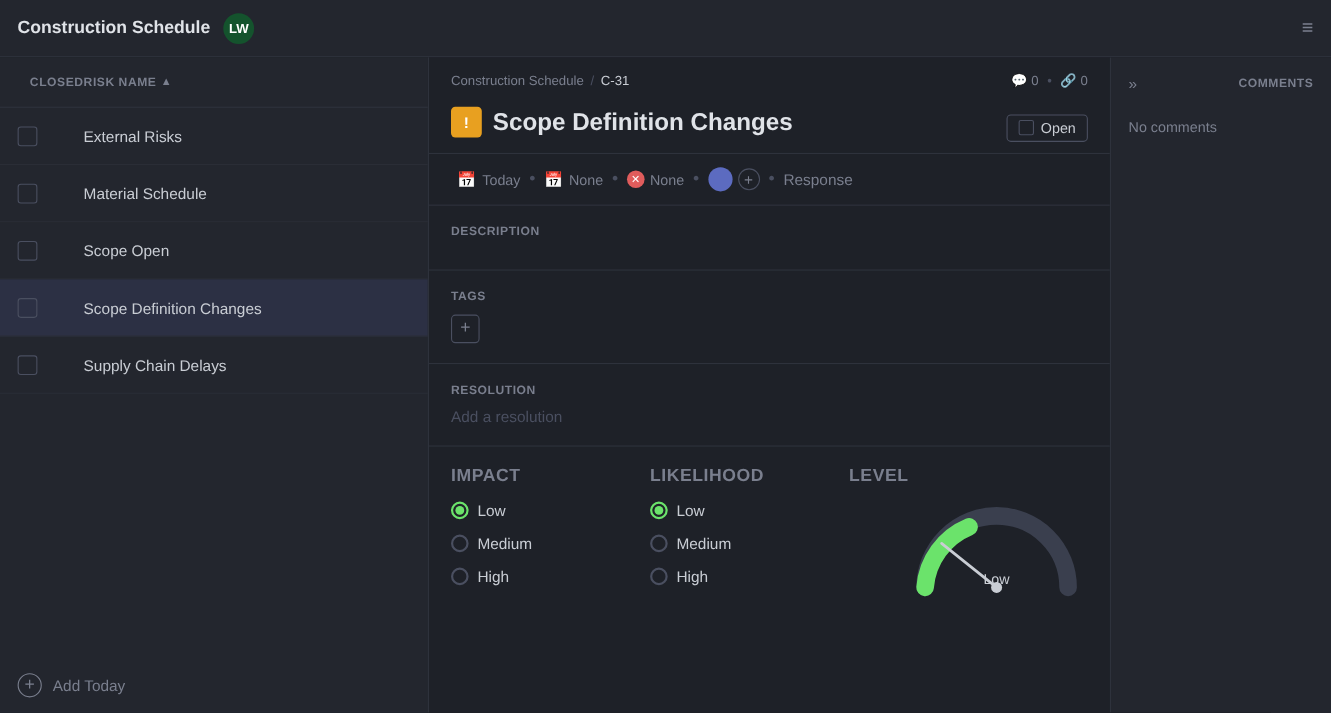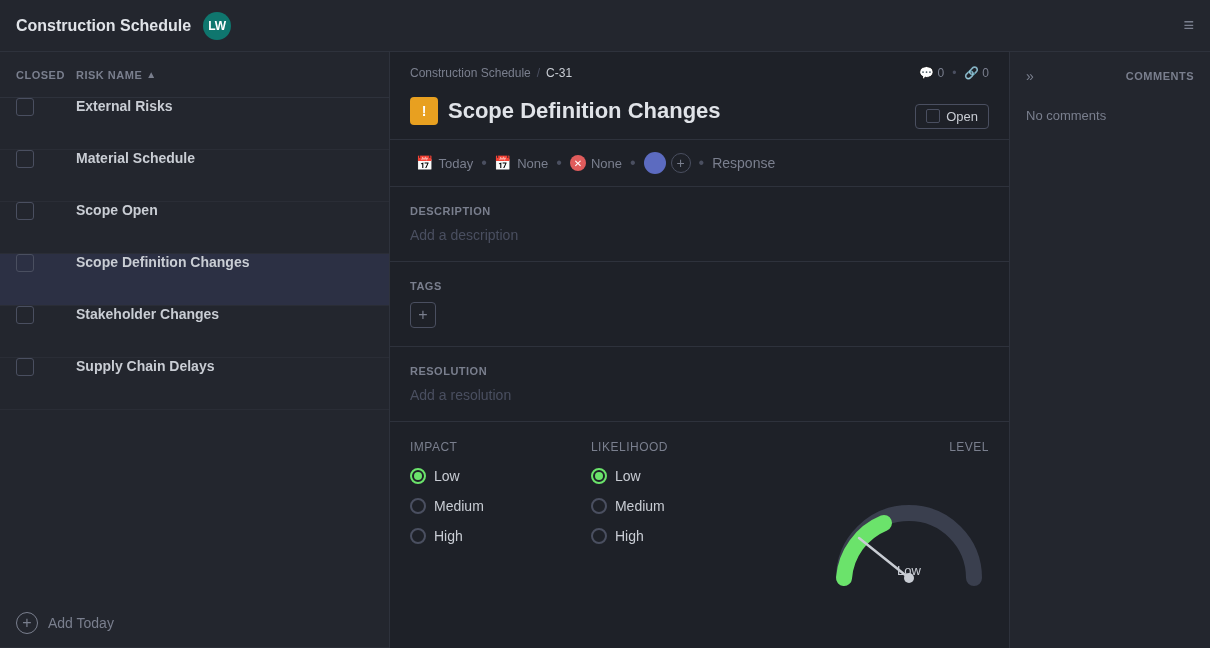--- a/index.html
+++ b/index.html
@@ -27,21 +27,21 @@
     .app-title {
       font-size: 16px;
       font-weight: 600;
       color: #e0e3e8;
       margin-right: 12px;
     }
     .avatar-circle {
       width: 28px;
       height: 28px;
       border-radius: 50%;
-      background: #0f766e;
+      background: #14532d;
       display: flex;
       align-items: center;
       justify-content: center;
       font-size: 12px;
       font-weight: 700;
       color: #fff;
       margin-right: 12px;
     }
     .header-actions {
       display: flex;
@@ -84,20 +84,21 @@
       border-bottom: 1px solid #2e323c;
       background: #23262e;
     }
     .col-closed {
       width: 60px;
       font-size: 11px;
       font-weight: 600;
       color: #7a7f8e;
       text-transform: uppercase;
       letter-spacing: 0.5px;
+      text-align: right;
     }
     .col-risk-name {
       flex: 1;
       font-size: 11px;
       font-weight: 600;
       color: #7a7f8e;
       text-transform: uppercase;
       letter-spacing: 0.5px;
       display: flex;
       align-items: center;
@@ -108,27 +109,26 @@
       color: #7a7f8e;
     }
 
     
     .risk-list {
       flex: 1;
       overflow-y: auto;
     }
     .risk-row {
       display: flex;
-      align-items: flex-start;
+      align-items: center;
       padding: 0 16px;
       height: 52px;
       border-bottom: 1px solid #2a2d36;
       cursor: pointer;
       transition: background 0.15s;
-      font-weight: bold;
     }
     .risk-row.active {
       background: #2c3044;
     }
     .checkbox-cell {
       width: 60px;
       display: flex;
       align-items: center;
     }
     .checkbox {
@@ -366,22 +366,22 @@
       flex-shrink: 0;
     }
     .assessment-grid {
       display: flex;
       gap: 0;
     }
     .assessment-col {
       flex: 1;
     }
     .assessment-col-label {
-      font-size: 12px;
-      font-weight: 400;
+      font-size: 16px;
+      font-weight: 700;
       color: #7a7f8e;
       text-transform: uppercase;
       letter-spacing: 0.5px;
       margin-bottom: 14px;
     }
     .radio-group {
       display: flex;
       flex-direction: column;
       gap: 14px;
     }
@@ -412,22 +412,22 @@
     }
     .radio-label {
       font-size: 14px;
       color: #c9cdd4;
     }
 
     
     .gauge-col {
       flex: 1.2;
       display: flex;
-      flex-direction: column;
-      align-items: flex-end;
+      flex-direction: row;
+      align-items: flex-start;
     }
     .gauge-container {
       position: relative;
       width: 160px;
       height: 90px;
       margin-top: 20px;
     }
     .gauge-svg {
       width: 160px;
       height: 100px;
@@ -520,26 +520,20 @@
     <div class="checkbox-cell">
       <div class="checkbox"></div>
     </div>
     <div class="risk-name-cell">Scope Open</div>
   </div>
         <div class="risk-row active">
     <div class="checkbox-cell">
       <div class="checkbox"></div>
     </div>
     <div class="risk-name-cell">Scope Definition Changes</div>
-  </div>
-        <div class="risk-row">
-    <div class="checkbox-cell">
-      <div class="checkbox"></div>
-    </div>
-    <div class="risk-name-cell">Stakeholder Changes</div>
   </div>
         <div class="risk-row">
     <div class="checkbox-cell">
       <div class="checkbox"></div>
     </div>
     <div class="risk-name-cell">Supply Chain Delays</div>
   </div>
       </div>
 
     <div class="add-risk-row">
@@ -601,21 +595,20 @@
           <div class="meta-plus">+</div>
         </div>
         <span class="meta-dot">•</span>
         <div class="meta-item">
           <span class="meta-response">Response</span>
         </div>
       </div>
 
       <div class="section">
         <div class="section-label">DESCRIPTION</div>
-        <div class="section-placeholder">Add a description</div>
       </div>
 
       <div class="section">
         <div class="section-label">TAGS</div>
         <div class="tags-row">
           <div class="tag-plus-btn">+</div>
         </div>
       </div>
 
       <div class="section">

